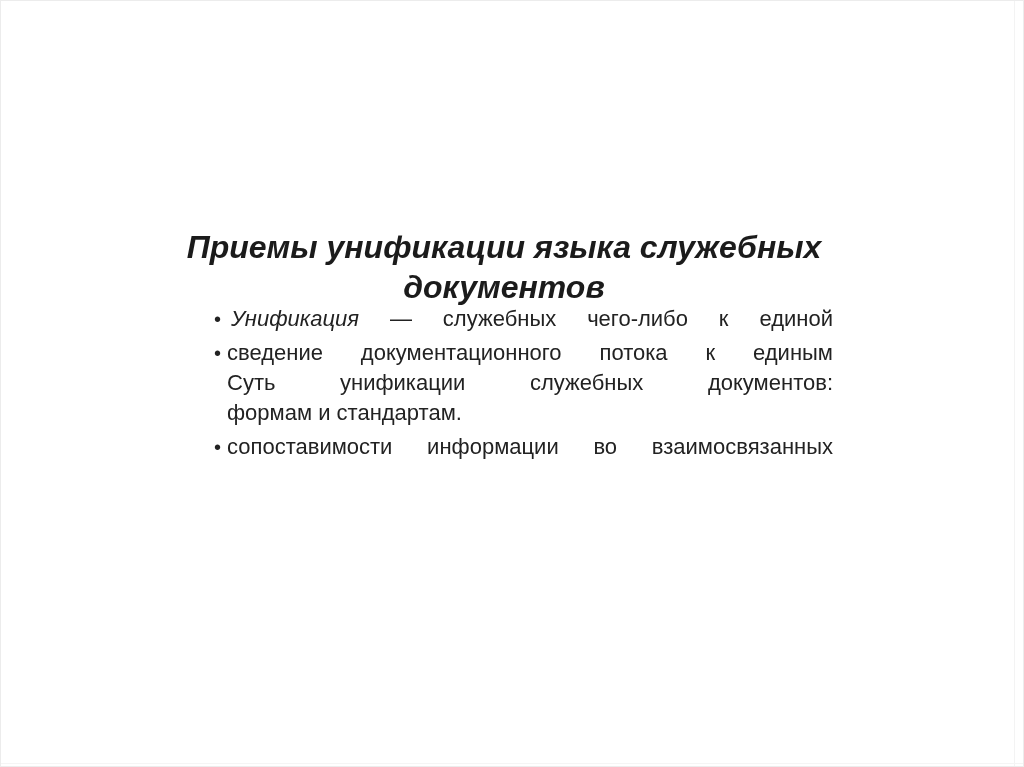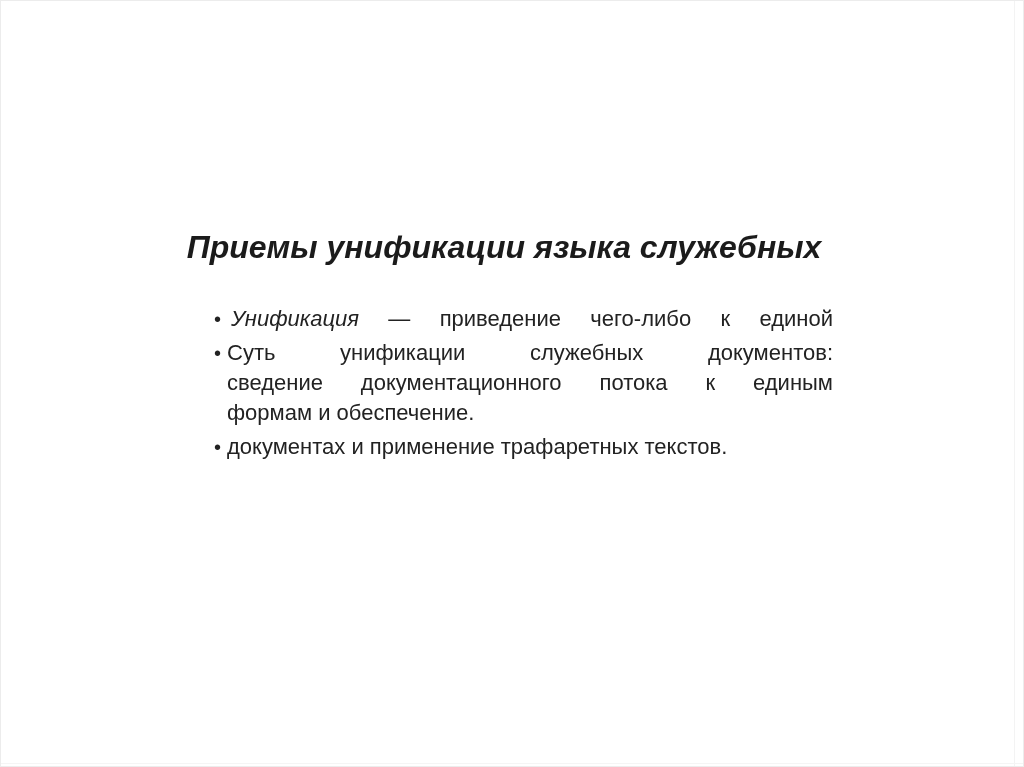--- a/index.html
+++ b/index.html
@@ -80,35 +80,36 @@
 </style>
 </head>
 <body>
 
 <div class="slide">
   <div class="hairline-right"></div>
   <div class="hairline-bottom"></div>
 
   <h1 class="title">
     <span class="tline">Приемы унификации языка служебных</span>
+    <span class="tline">документов</span>
   </h1>
 
   <ul class="bullets">
 
     <li>
       <span class="marker">•</span>
-      <span class="line j"><i class="term">Унификация</i><span> — приведение чего-либо к единой</span></span>
+      <span class="line j"><i class="term">Унификация</i><span> — служебных чего-либо к единой</span></span>
     </li>
 
     <li>
       <span class="marker">•</span>
+      <span class="line j">сведение документационного потока к единым</span>
       <span class="line j">Суть унификации служебных документов:</span>
-      <span class="line j">сведение документационного потока к единым</span>
-      <span class="line">формам и обеспечение.</span>
+      <span class="line">формам и стандартам.</span>
     </li>
 
     <li>
       <span class="marker">•</span>
-      <span class="line">документах и применение трафаретных текстов.</span>
+      <span class="line j">сопоставимости информации во взаимосвязанных</span>
     </li>
 
   </ul>
 </div>
 
 </body></html>

